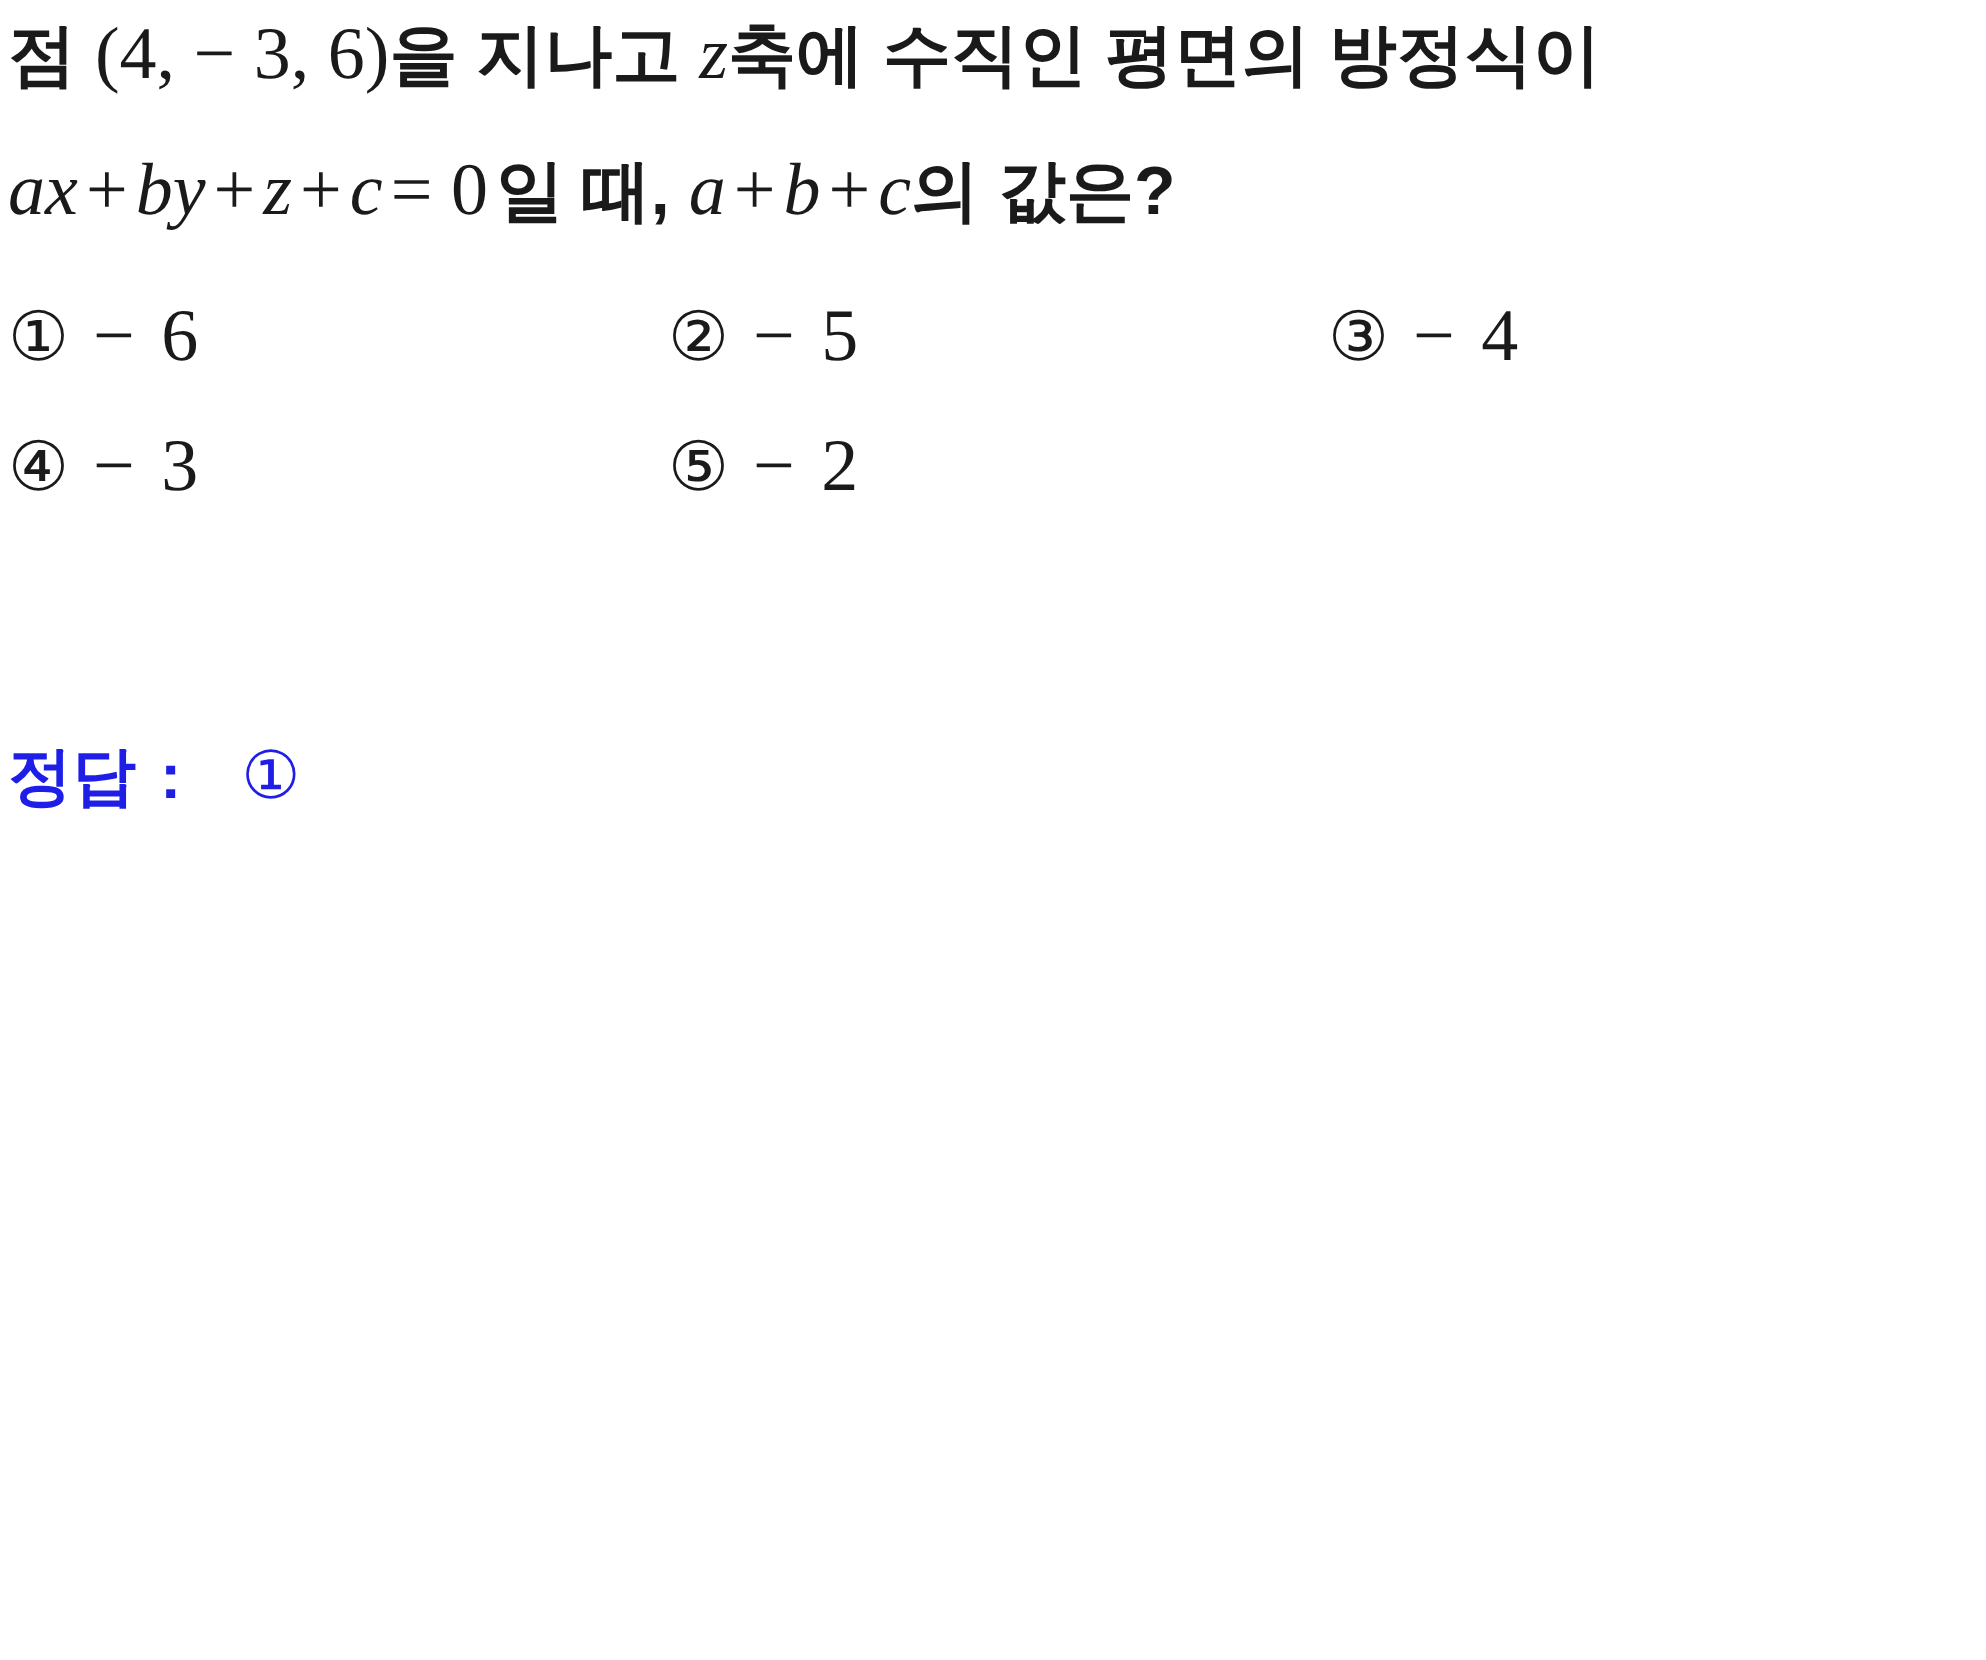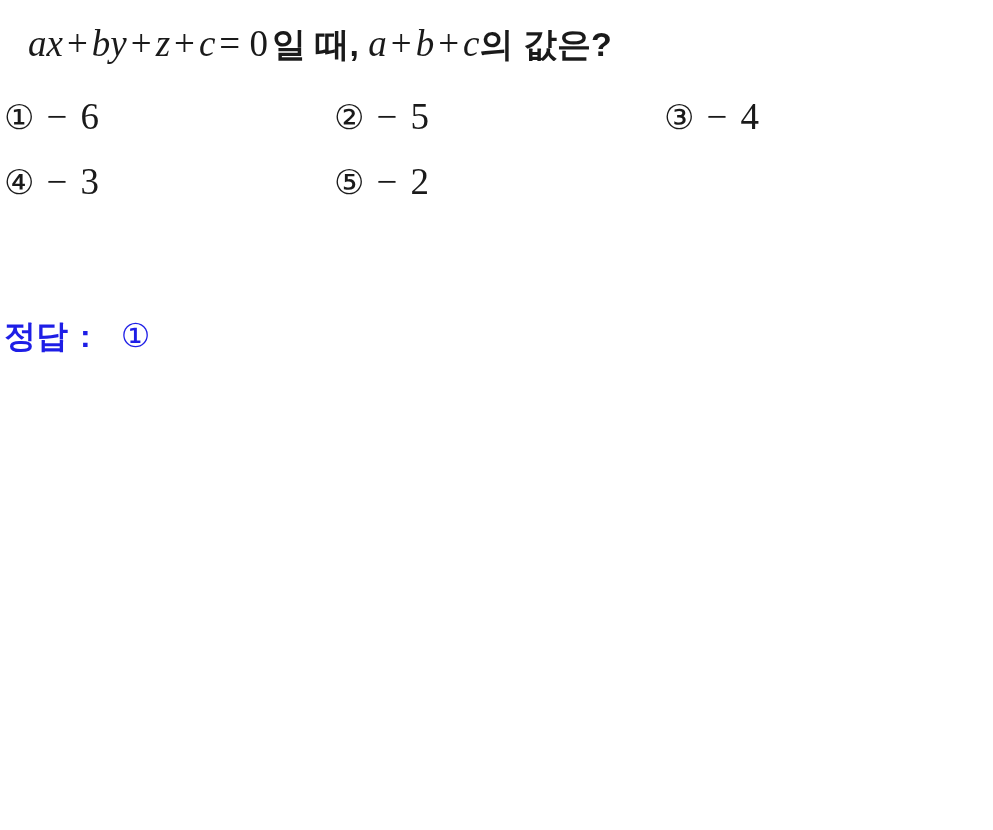--- a/index.html
+++ b/index.html
@@ -20,21 +20,20 @@
   }
   
   .qline {
     margin: 0;
     font-size: 34px;
     line-height: 52px;
     white-space: nowrap;
   }
   .qline.second {
     margin-top: 16px;
-    margin-left: 24px;
   }
   
   .seg-kr {
     font-family: "Liberation Sans", sans-serif;
     font-weight: 700;
     font-size: 34px;
   }
   
   .seg-mi {
     font-family: "Liberation Serif", serif;
@@ -99,20 +98,21 @@
     font-size: 33px;
     margin-left: 14px;
   }
 </style>
 </head>
 <body>
 
 <div class="page">
 
   <div>
+    <p class="qline first"><span class="seg-kr">점 </span><span class="seg-mn">(4, − 3, 6)</span><span class="seg-kr">을 지나고 </span><span class="seg-mi">z</span><span class="seg-kr">축에 수직인 평면의 방정식이</span></p>
     <p class="qline second"><span class="seg-mi">ax</span><span class="seg-mo">+</span><span class="seg-mi">by</span><span class="seg-mo">+</span><span class="seg-mi">z</span><span class="seg-mo">+</span><span class="seg-mi">c</span><span class="seg-mo">= 0</span><span class="seg-kr">일 때, </span><span class="seg-mi">a</span><span class="seg-mo">+</span><span class="seg-mi">b</span><span class="seg-mo">+</span><span class="seg-mi">c</span><span class="seg-kr">의 값은?</span></p>
   </div>
 
   <div class="choices">
     <div class="choice">
       <span class="choice-marker">①</span>
       <span class="choice-value">− 6</span>
     </div>
     <div class="choice">
       <span class="choice-marker">②</span>

